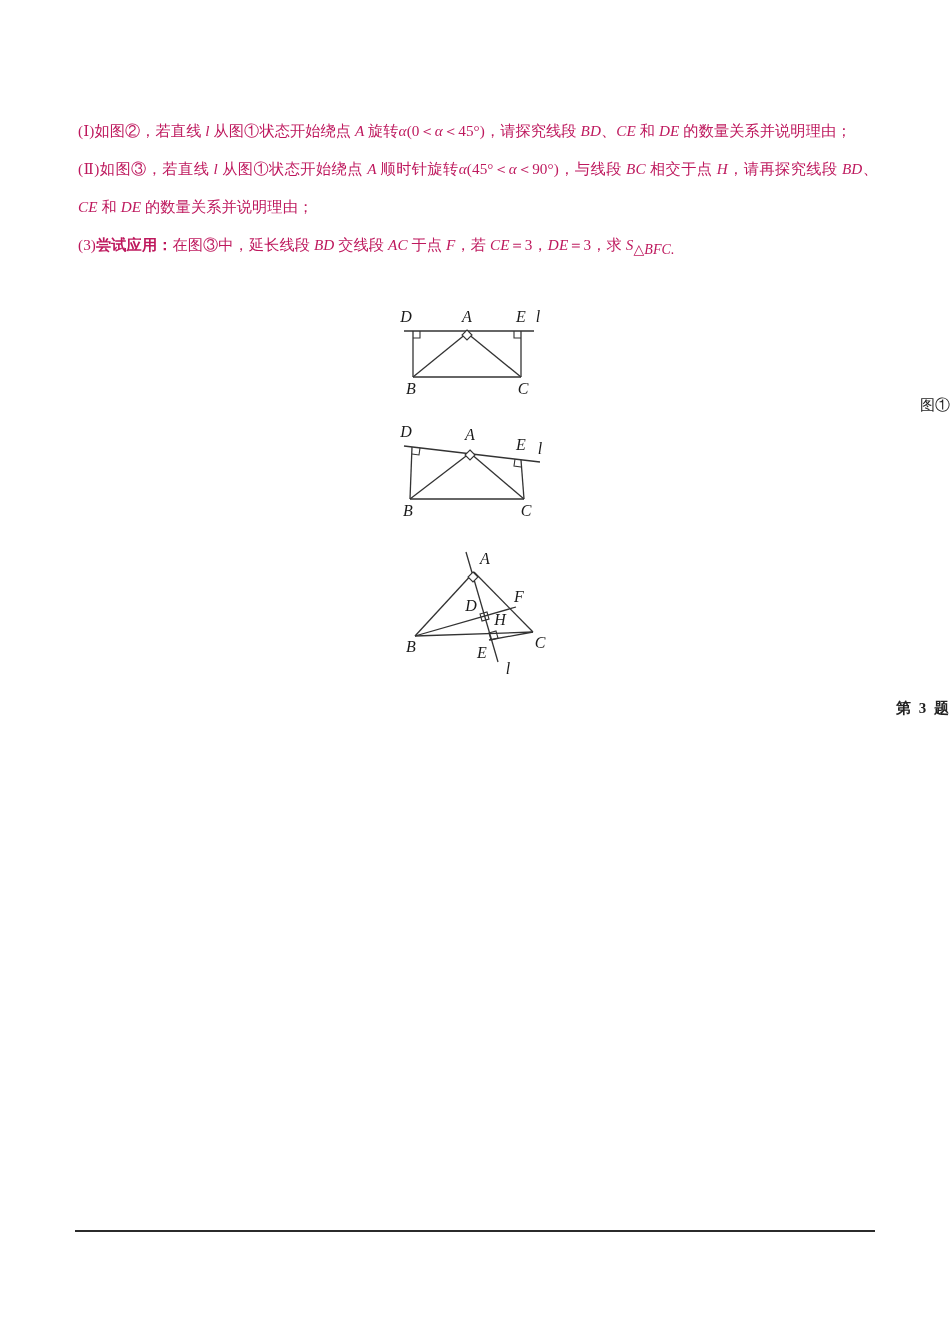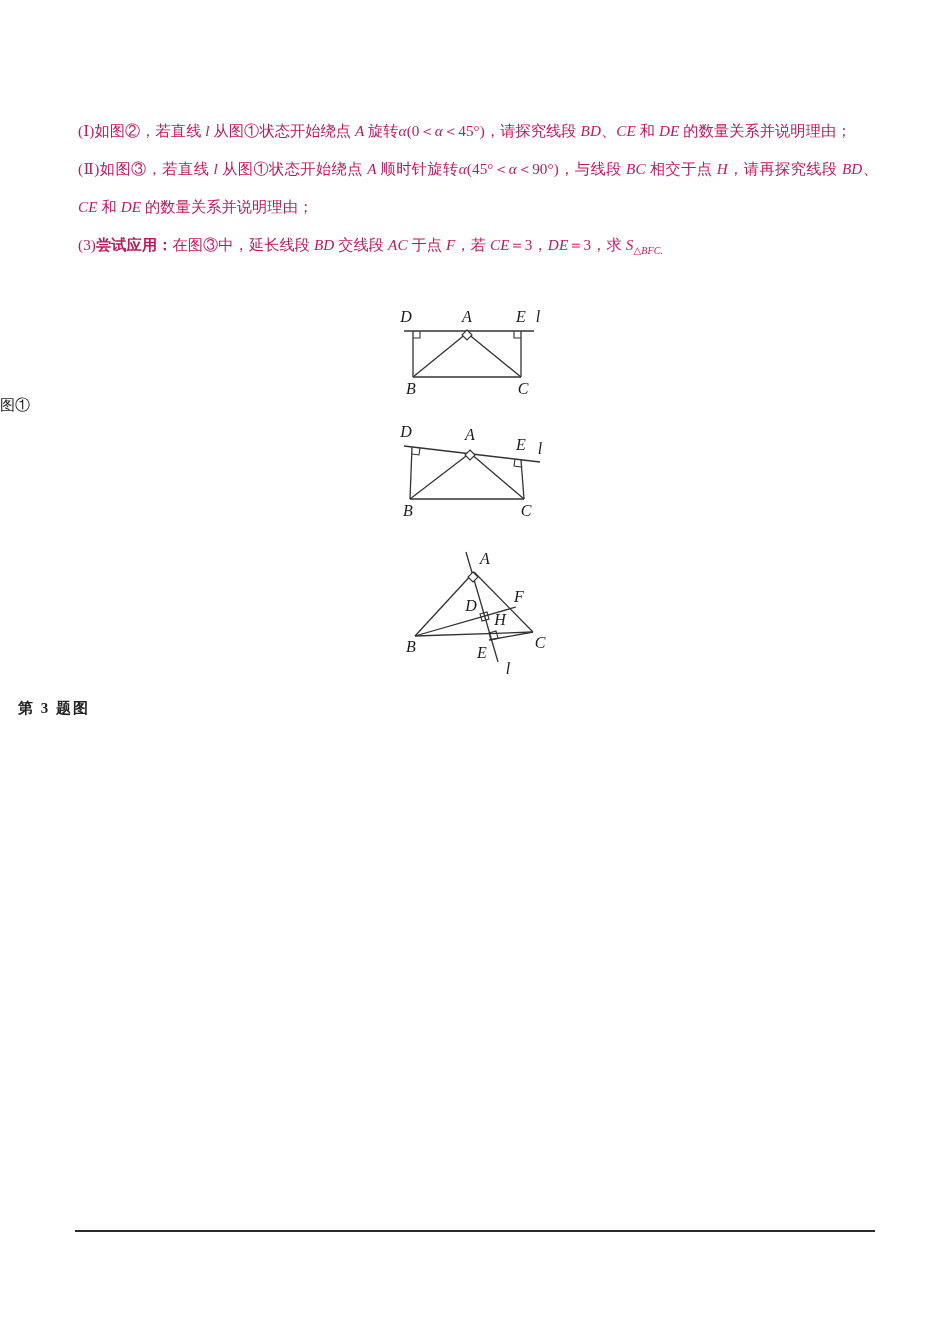--- a/index.html
+++ b/index.html
@@ -37,39 +37,39 @@
     letter-spacing: 0.1px;
   }
   .para.p2 { margin-top: 0px; }
   .para.p3 { margin-top: 0px; }
   .ital {
     font-style: italic;
     font-family: "Liberation Serif", "DejaVu Serif", serif;
   }
   .bold-cn { font-weight: bold; }
   .sub {
-    font-size: 10px;
+    font-size: 14px;
     vertical-align: sub;
     font-style: italic;
   }
 
   .figures {
     position: absolute;
     left: 0;
     top: 300px;
     width: 950px;
   }
   .figure-wrap {
     position: relative;
     width: 950px;
   }
   .fig-caption {
     position: absolute;
     width: 950px;
-    text-align: left;
+    text-align: right;
     font-size: 15px;
     color: #222;
     font-family: "Liberation Serif", "DejaVu Serif", serif;
   }
   .fig-caption.bold { font-weight: bold; letter-spacing: 2px; padding-left: 18px; }
 
   svg { display: block; }
   svg text {
     font-family: "Liberation Serif", "DejaVu Serif", serif;
     font-style: italic;

